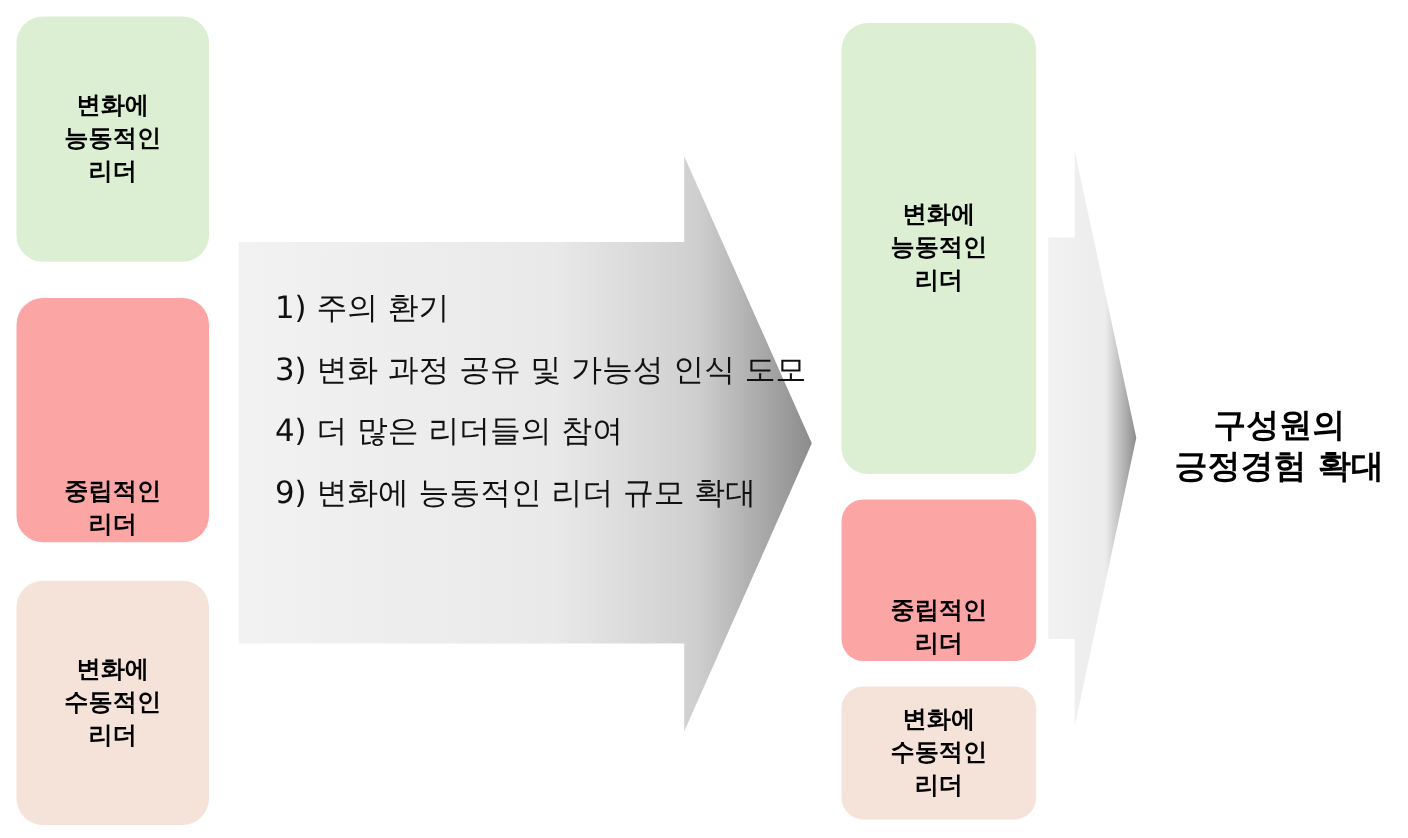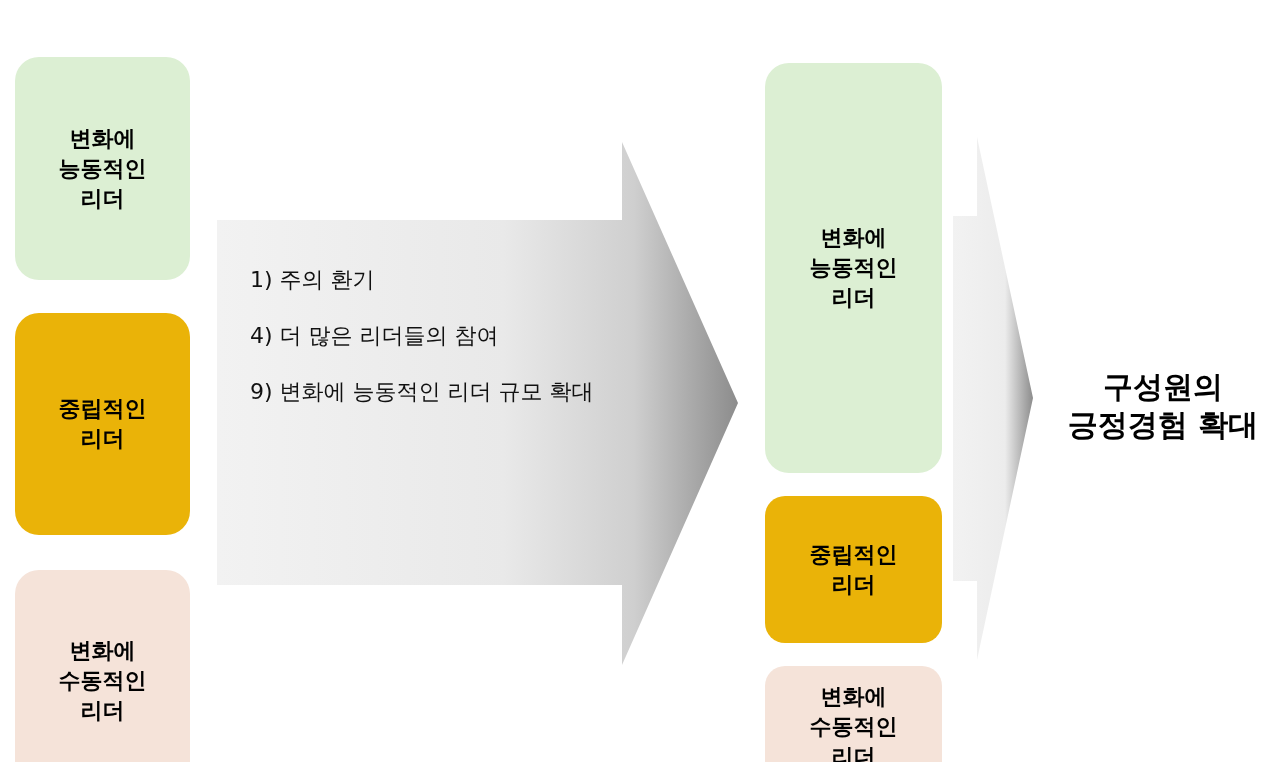--- a/index.html
+++ b/index.html
@@ -1,26 +1,26 @@
 <!DOCTYPE html>
 <html><head>
 <meta charset="utf-8">
 <style>
   html, body { margin: 0; padding: 0; background: #ffffff; }
   body { width: 1280px; height: 762px; position: relative; overflow: hidden;
          font-family: "DejaVu Sans", "Liberation Sans", sans-serif; color: #000; }
   .box { position: absolute; border-radius: 24px; display: flex; align-items: center;
          justify-content: center; text-align: center; font-weight: bold; font-size: 22px;
-         line-height: 30px; white-space: pre-line; margin-top: 42px; }
+         line-height: 30px; white-space: pre-line; }
   .green { background: #dcefd3; }
-  .gray  { background: #eab308; }
+  .gray  { background: #fca5a5; align-items: flex-end; }
   .peach { background: #f5e3d9; }
   svg.shape { position: absolute; left: 0; top: 0; }
   .steps { position: absolute; left: 250px; top: 266px; margin: 0; padding: 0; list-style: none; }
-  .steps li { font-size: 22px; line-height: 28px; height: 28px; margin-bottom: 28px;
+  .steps li { font-size: 28px; line-height: 28px; height: 28px; margin-bottom: 28px;
               white-space: nowrap; color: #111; }
   .result { position: absolute; left: 1050px; top: 368px; width: 226px; text-align: center;
             font-weight: bold; font-size: 30px; line-height: 38px; white-space: pre-line; }
 </style>
 </head>
 <body>
 
 <svg class="shape" width="1280" height="762">
   <defs>
     <linearGradient id="bigArrowGrad" x1="217" y1="0" x2="738" y2="0" gradientUnits="userSpaceOnUse">
@@ -49,20 +49,21 @@
 리더</span>
 </div>
 <div class="box peach" style="left:15px; top:528px; width:175px; height:222px;">
   <span>변화에
 수동적인
 리더</span>
 </div>
 
 <ul class="steps">
   <li>1) 주의 환기</li>
+  <li>3) 변화 과정 공유 및 가능성 인식 도모</li>
   <li>4) 더 많은 리더들의 참여</li>
   <li>9) 변화에 능동적인 리더 규모 확대</li>
 </ul>
 
 <div class="box green" style="left:765px; top:21px; width:177px; height:410px;">
   <span>변화에
 능동적인
 리더</span>
 </div>
 <div class="box gray" style="left:765px; top:454px; width:177px; height:147px; border-radius:20px;">

